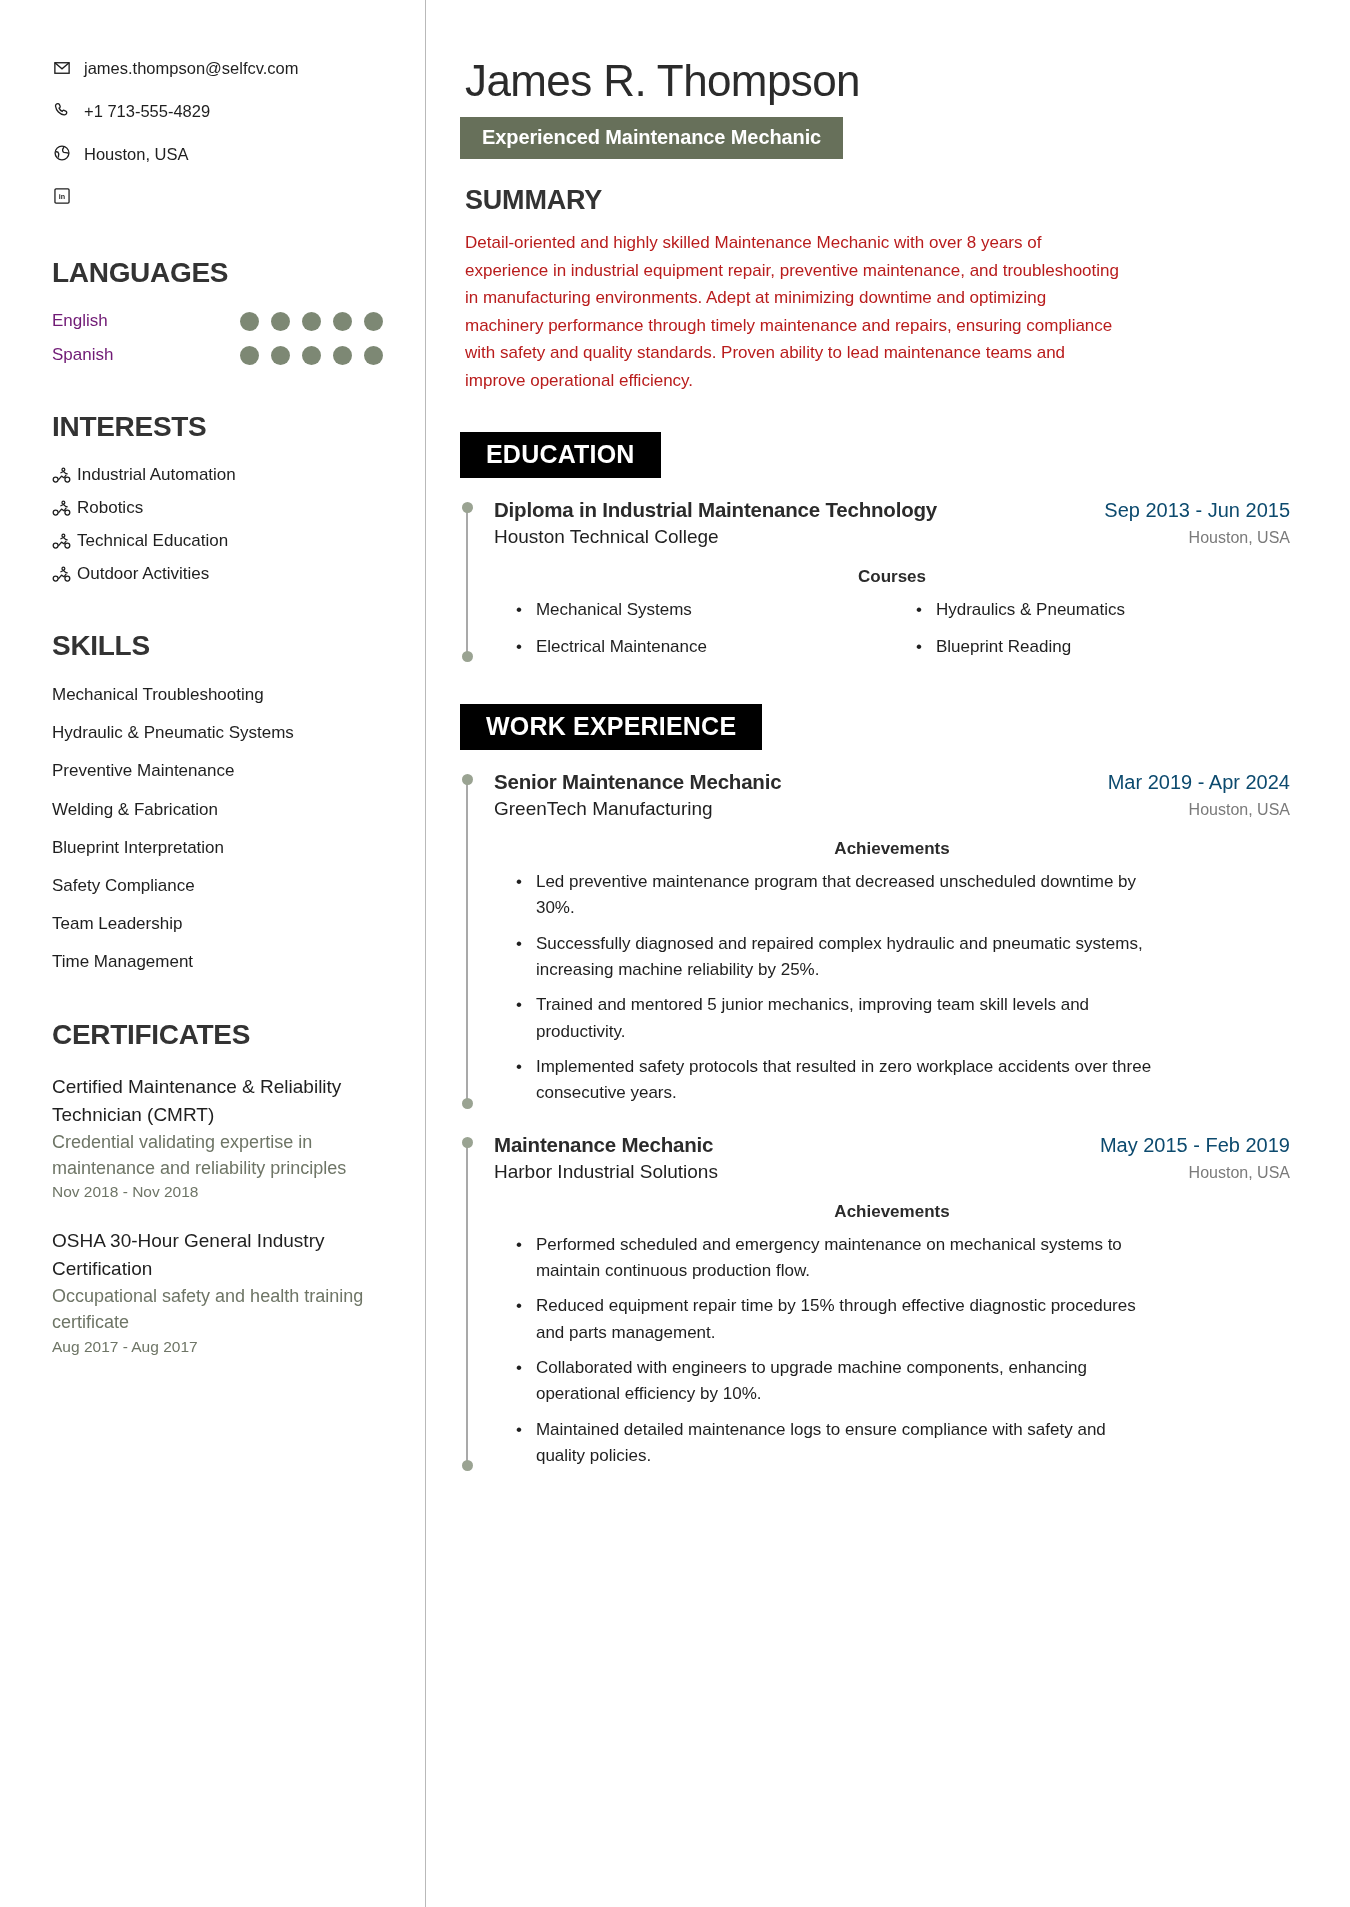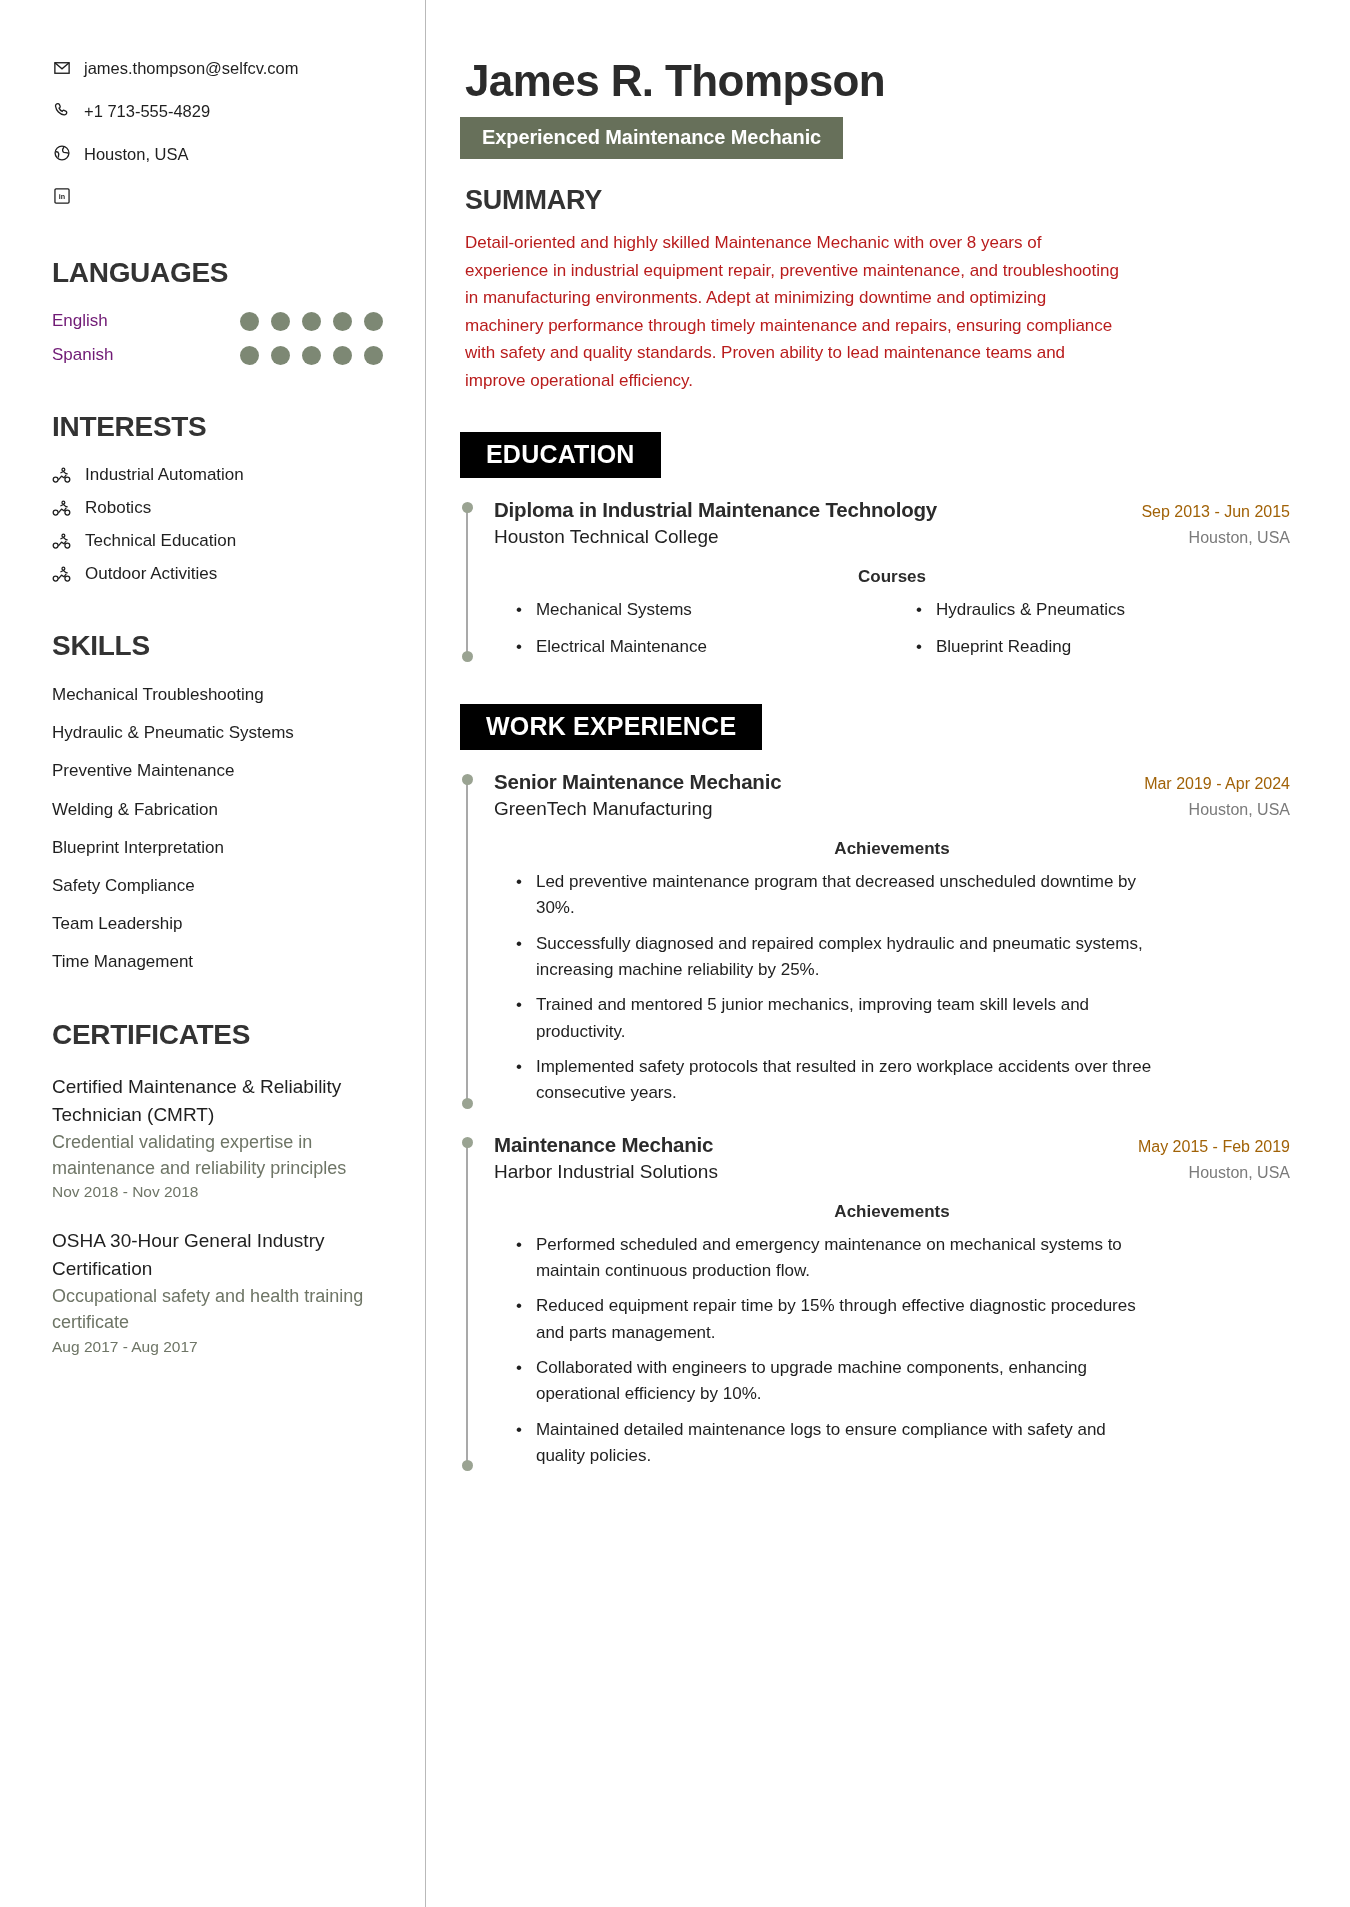--- a/index.html
+++ b/index.html
@@ -62,21 +62,21 @@
     margin-bottom:14px;
     font-size:17px;
     color:#701a75;
   }
   .dots { display:flex; gap:12px; padding-right:6px; }
   .dot { width:19px; height:19px; border-radius:50%; background:#7d8874; }
 
   .interest-row {
     display:flex;
     align-items:center;
-    gap:14px;
+    gap:6px;
     margin-bottom:13px;
     font-size:17px;
     color:#1f1f1f;
   }
   .interest-row .ico { flex:0 0 19px; width:19px; height:19px; display:flex; align-items:center; }
 
   .skill-row {
     font-size:17px;
     color:#1f1f1f;
     margin-bottom:16px;
@@ -101,21 +101,21 @@
     margin-top:2px;
   }
 
   
   .main {
     flex:1;
     padding:56px 60px 0 35px;
   }
   .name {
     font-size:44px;
-    font-weight:bold;
+    font-weight:normal;
     letter-spacing:-0.6px;
     color:#2b2b2b;
     margin-bottom:11px;
     margin-left:5px;
   }
   .role-badge {
     display:inline-block;
     background:#67705a;
     color:#ffffff;
     font-size:20px;
@@ -176,22 +176,22 @@
     align-items:baseline;
     gap:18px;
   }
   .entry-title {
     font-size:20.5px;
     font-weight:bold;
     color:#2b2b2b;
     letter-spacing:-0.2px;
   }
   .entry-date {
-    font-size:16px;
-    color:#a16207;
+    font-size:20px;
+    color:#0c4a6e;
     white-space:nowrap;
   }
   .entry-sub {
     display:flex;
     justify-content:space-between;
     align-items:baseline;
     gap:8px;
     margin-top:4px;
   }
   .entry-org { font-size:19px; color:#1f1f1f; }

